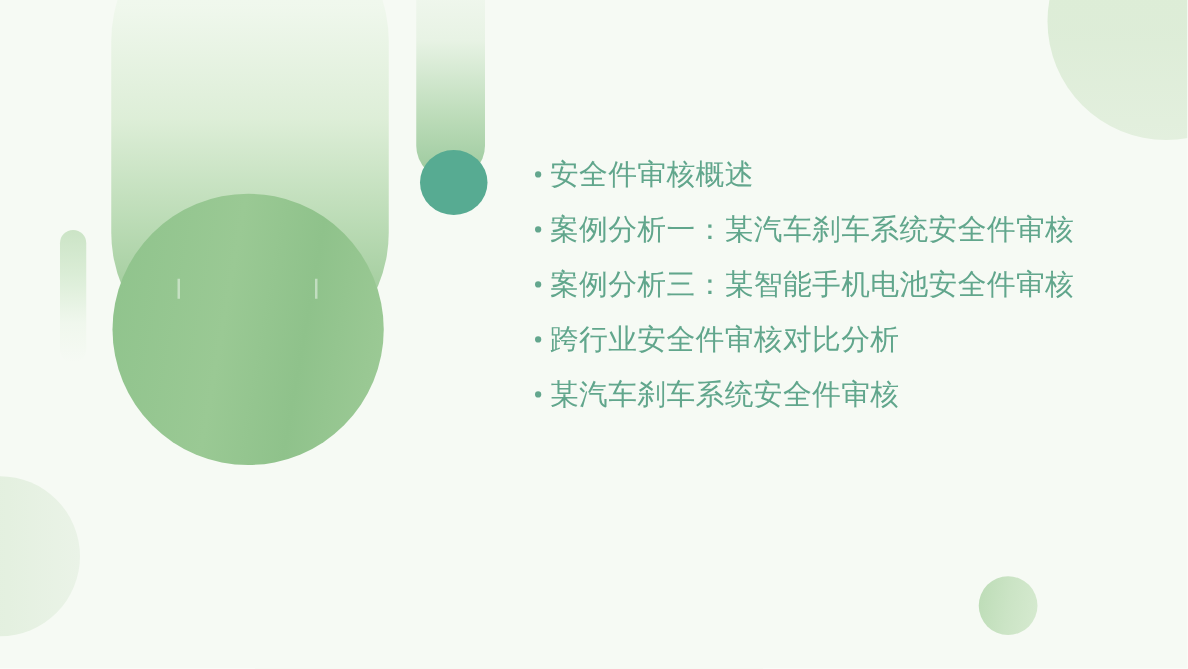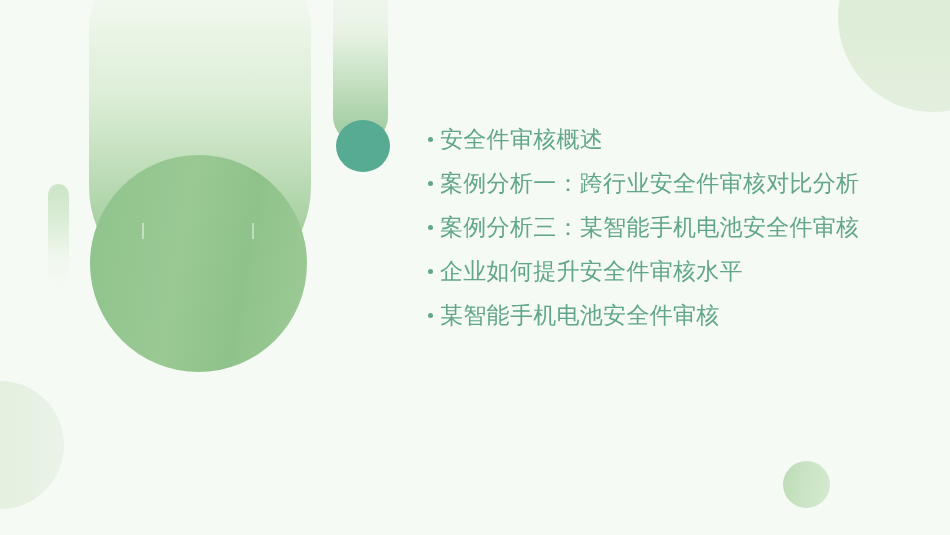--- a/index.html
+++ b/index.html
@@ -194,39 +194,39 @@
       <div class="bullet-dot">
           <span></span>
         </div>
       <div class="bullet-text">安全件审核概述</div>
     </div>
 
     <div class="bullet-row">
       <div class="bullet-dot">
           <span></span>
         </div>
-      <div class="bullet-text">案例分析一：跨行业安全件审核对比分析</div>
+      <div class="bullet-text">案例分析一：某汽车刹车系统安全件审核</div>
     </div>
 
     <div class="bullet-row">
       <div class="bullet-dot">
           <span></span>
         </div>
       <div class="bullet-text">案例分析三：某智能手机电池安全件审核</div>
     </div>
 
 
     <div class="bullet-row">
       <div class="bullet-dot">
           <span></span>
         </div>
-      <div class="bullet-text">企业如何提升安全件审核水平</div>
-    </div>
-
-    <div class="bullet-row">
-      <div class="bullet-dot">
-          <span></span>
-        </div>
-      <div class="bullet-text">某智能手机电池安全件审核</div>
+      <div class="bullet-text">跨行业安全件审核对比分析</div>
+    </div>
+
+    <div class="bullet-row">
+      <div class="bullet-dot">
+          <span></span>
+        </div>
+      <div class="bullet-text">某汽车刹车系统安全件审核</div>
     </div>
 
   </div>
 </div>
 
 </body></html>

